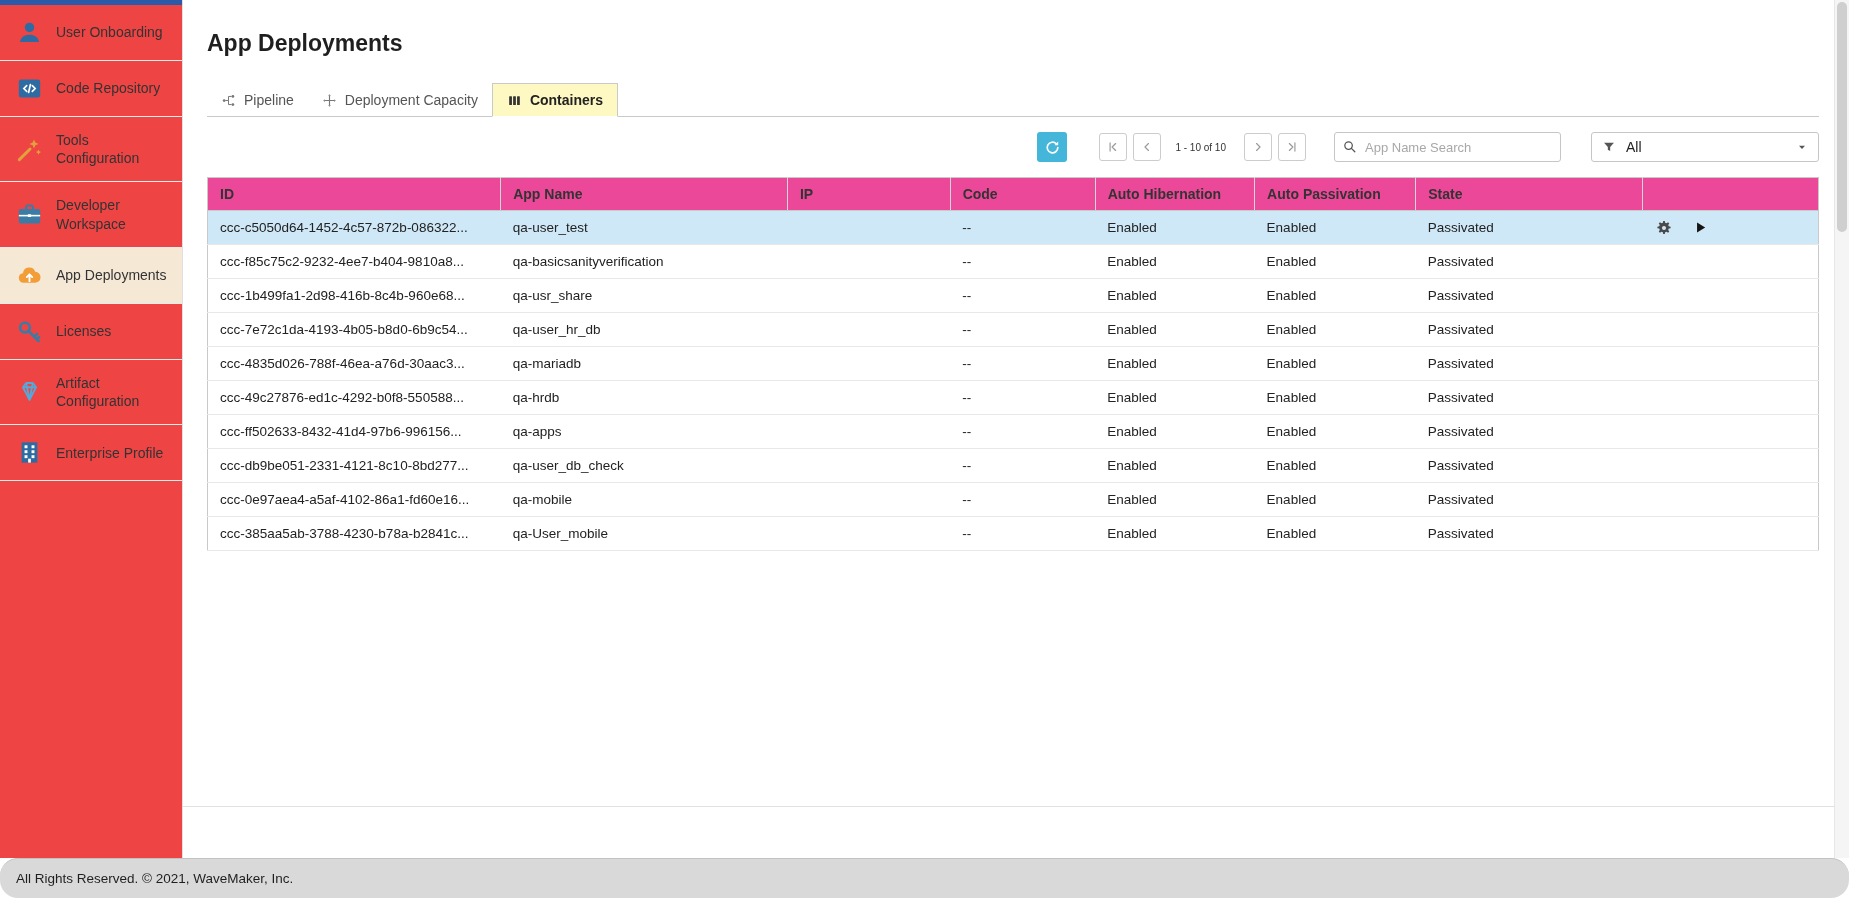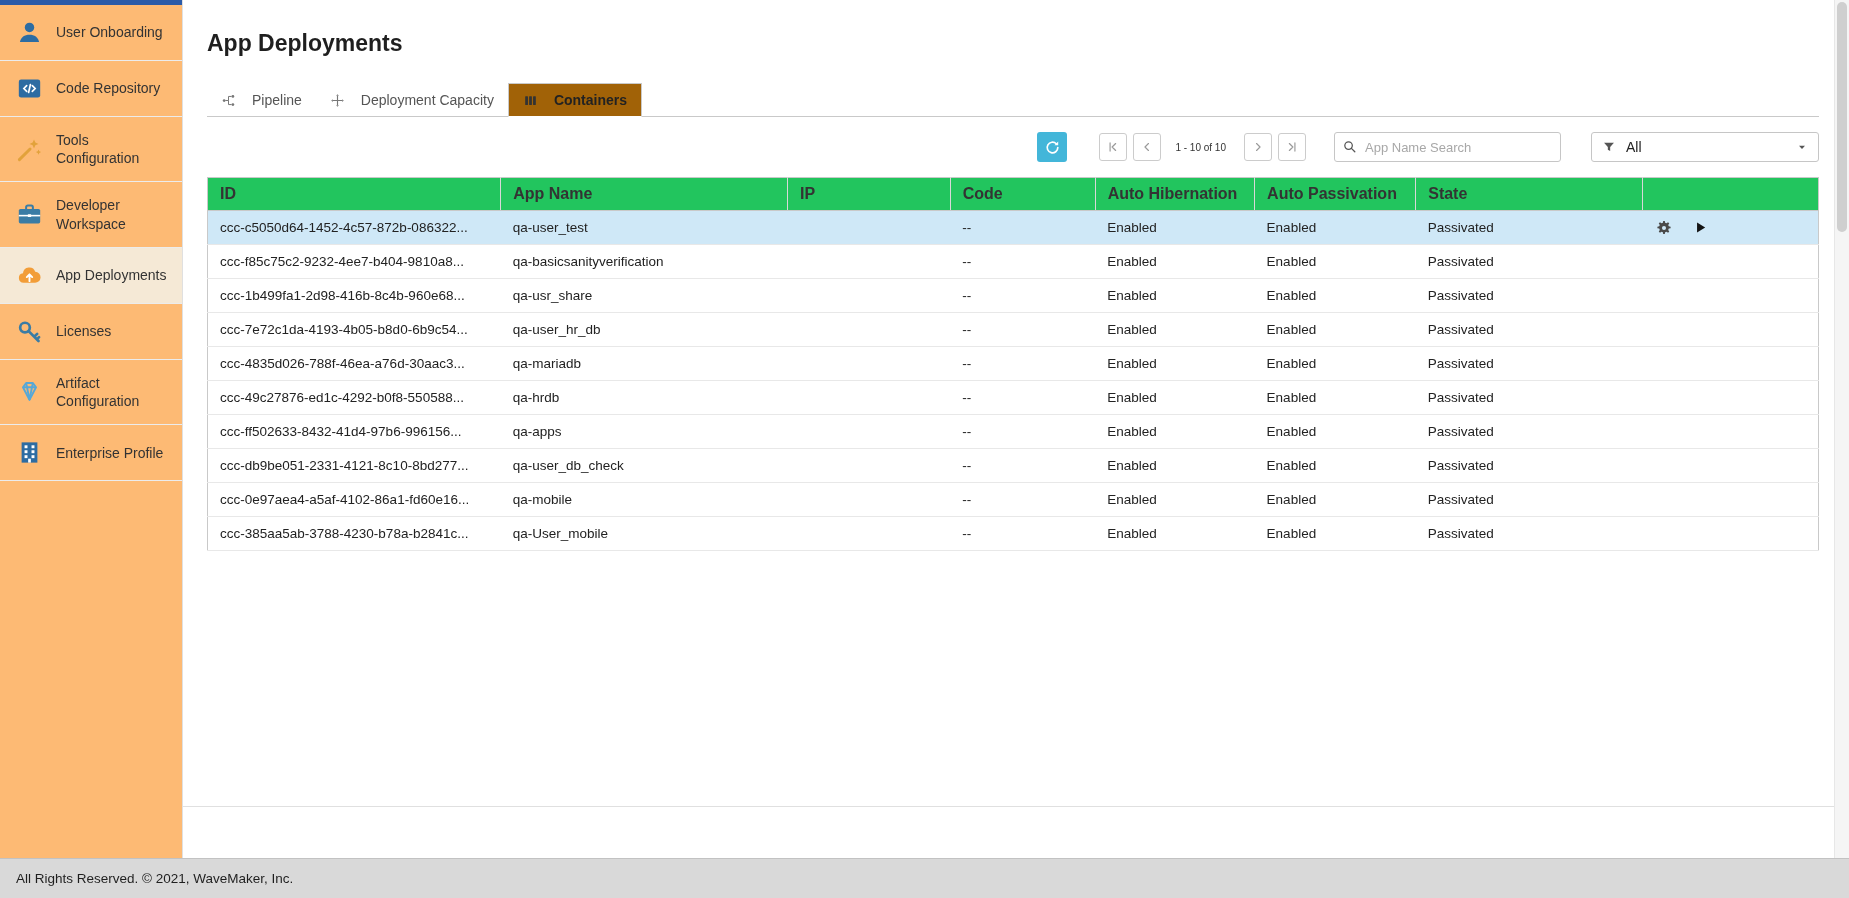--- a/index.html
+++ b/index.html
@@ -5,46 +5,46 @@
   * { box-sizing: border-box; margin: 0; padding: 0; }
   body {
     font-family: "Liberation Sans", "DejaVu Sans", sans-serif;
     background: #fff;
     color: #222;
   }
   .app { position: relative; width: 1849px; height: 898px; overflow: hidden; background: #fff; }
   .layout { display: flex; height: 858px; }
 
   
-  aside { width: 183px; flex-shrink: 0; background: #fdba74; border-right: 1px solid #e0e0e0; }
+  aside { width: 183px; flex-shrink: 0; background: #ef4444; border-right: 1px solid #e0e0e0; }
   .top-strip { height: 5px; background: var(--sidebar-accent-top, #2b5ba8); }
   .side-item {
     display: flex; align-items: center; gap: 13px;
     padding: 14px 8px 14px 16px;
     border-bottom: 1px solid #ececec;
     cursor: pointer;
   }
   .side-item.active { background: var(--active-nav-bg, #f5e9d6); }
   .side-icon { width: 27px; height: 27px; flex-shrink: 0; display: inline-flex; }
   .side-icon svg { width: 100%; height: 100%; display: block; }
   .side-label { font-size: 14px; color: #333; line-height: 1.3; }
 
   
   main { flex: 1; position: relative; padding: 0 30px 0 24px; min-width: 0; }
   .page-title { margin-top: 30px; font-size: 23px; font-weight: 700; color: #1f1f1f; }
 
   .tabs { display: flex; align-items: flex-end; margin-top: 26px; border-bottom: 1px solid #c9c9c9; }
   .tab {
-    display: flex; align-items: center; gap: 16px;
+    display: flex; align-items: center; gap: 8px;
     padding: 8px 14px; font-size: 14px; color: #555; cursor: pointer;
   }
   .tab-icon { width: 15px; height: 15px; display: inline-flex; color: #777; }
   .tab-icon svg { width: 100%; height: 100%; display: block; }
   .tab.active {
-    background: #a16207; border: 1px solid #c9c9c9; border-bottom: 1px solid #fff;
+    background: #fef9c3; border: 1px solid #c9c9c9; border-bottom: 1px solid #fff;
     margin-bottom: -1px; font-weight: 700; color: #222;
   }
   .tab.active .tab-icon { color: #333; }
 
   
   .toolbar { display: flex; align-items: center; justify-content: flex-end; margin-top: 15px; }
   .btn-refresh {
     width: 30px; height: 30px; border: none; border-radius: 3px;
     background: var(--accent-blue, #43b6d9);
     display: flex; align-items: center; justify-content: center; cursor: pointer;
@@ -78,21 +78,21 @@
   .filter-dd .val { flex: 1; font-size: 14px; color: #222; }
   .caret { width: 12px; height: 12px; color: #555; display: inline-flex; }
   .caret svg { width: 100%; height: 100%; }
 
   
   .table-wrap { margin-top: 15px; }
   table { width: 100%; border-collapse: collapse; border: 1px solid #c9c9c9; table-layout: fixed; }
   col.c0{width:18.2%} col.c1{width:17.8%} col.c2{width:10.1%} col.c3{width:9%}
   col.c4{width:9.9%} col.c5{width:10%} col.c6{width:14.1%} col.c7{width:10.9%}
   thead th {
-    background: #22c55e; text-align: left; font-size: 16px; font-weight: 700; color: #333;
+    background: #ec4899; text-align: left; font-size: 14px; font-weight: 700; color: #333;
     height: 33px; padding: 0 12px; vertical-align: middle;
     border-bottom: 1px solid #c9c9c9; border-left: 1px solid #d8d8d8;
     white-space: nowrap; overflow: hidden;
   }
   thead th:first-child { border-left: none; }
   tbody td {
     font-size: 13.5px; color: #222; height: 34px; padding: 0 12px; vertical-align: middle;
     border-bottom: 1px solid #e8e8e8; white-space: nowrap; overflow: hidden;
   }
   tbody tr.selected { background: var(--selected-row, #cfe8f7); }
@@ -110,21 +110,21 @@
     position: absolute; right: 0; top: 0; width: 15px; height: 858px;
     background: #f5f5f5; border-left: 1px solid #e7e7e7;
   }
   .scroll-thumb { position: absolute; top: 2px; left: 2px; width: 10px; height: 230px; background: #cfcfcf; border-radius: 6px; }
 
   
   footer {
     position: absolute; left: 0; right: 0; bottom: 0; height: 40px;
     background: #d9d9d9; border-top: 1px solid #c2c2c2;
     display: flex; align-items: center; padding-left: 16px;
-    font-size: 13.5px; color: #1f1f1f;
+    font-size: 13.5px; color: #1f1f1f; border-radius: 18px;
   }
 </style>
 </head>
 <body>
 
 <div class="app">
   <div class="layout">
 
     <aside>
       <div class="top-strip"></div>

